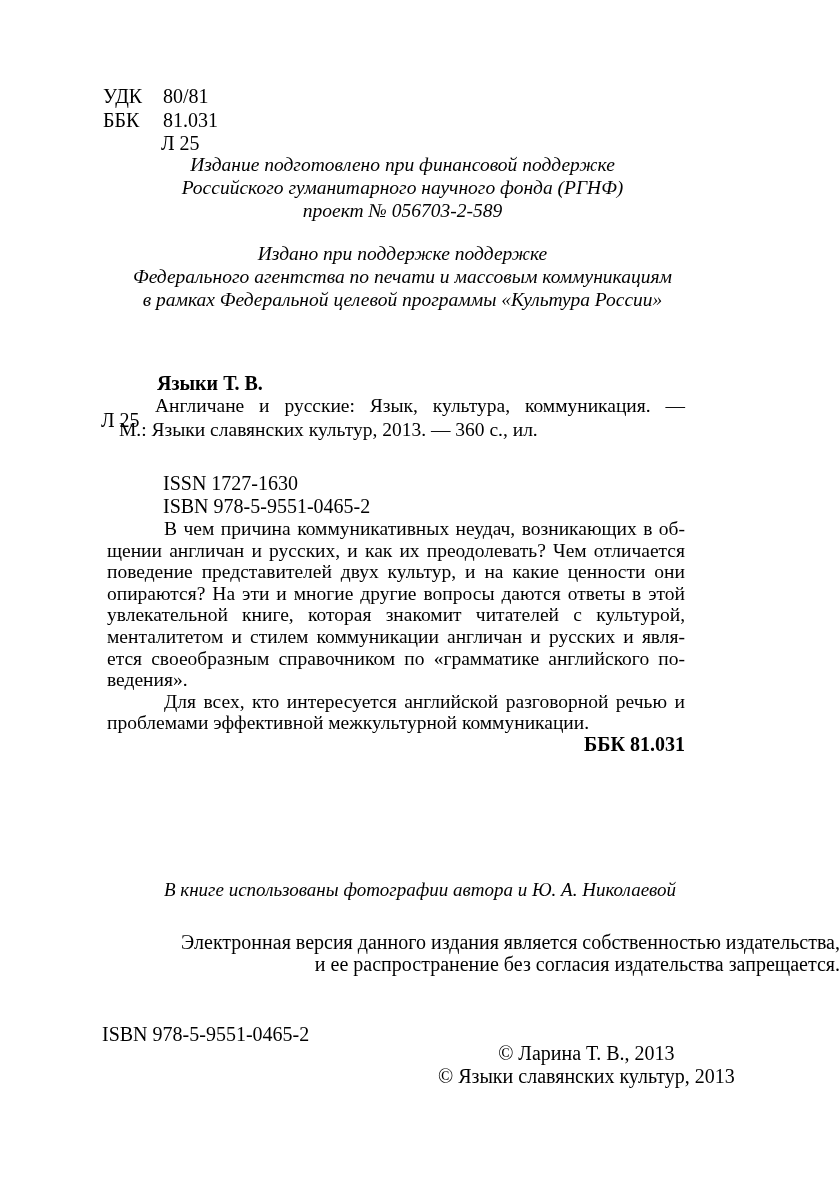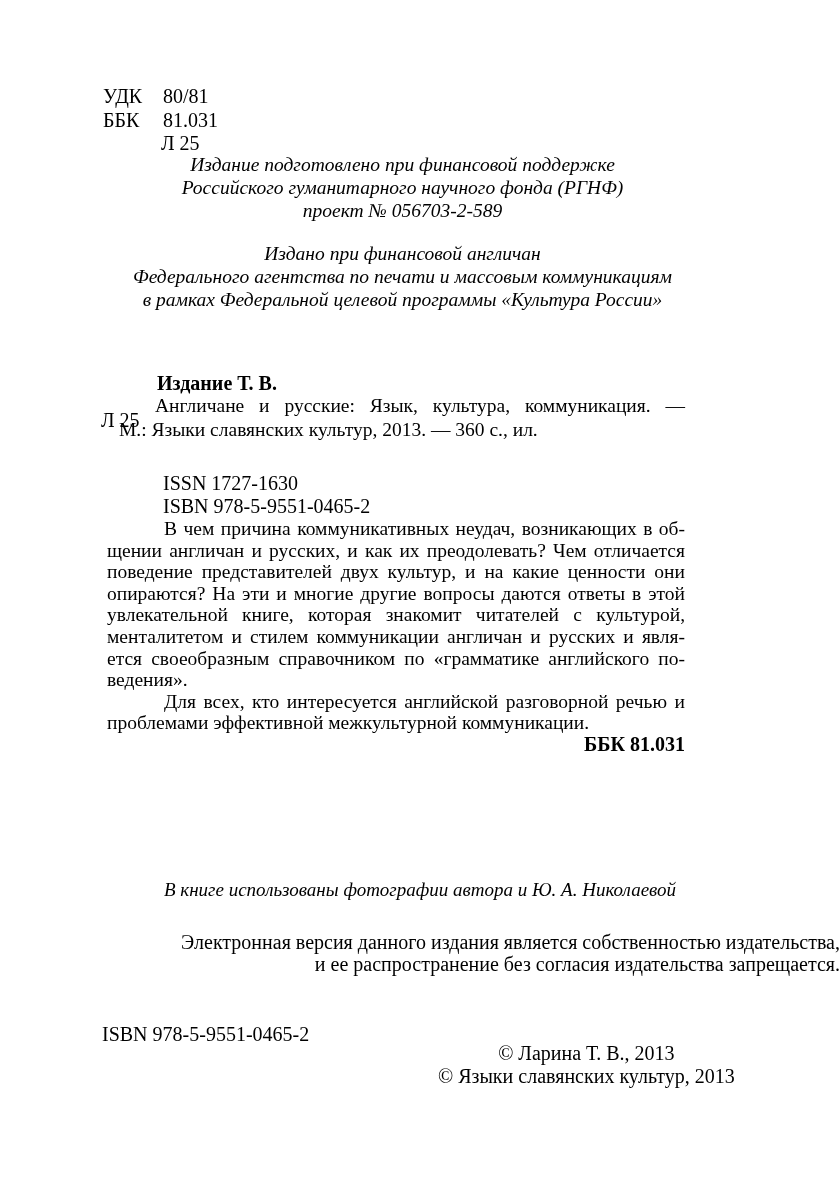--- a/index.html
+++ b/index.html
@@ -105,26 +105,26 @@
     </div>
   </div>
 
   <div class="abs funding funding-rgnf">
     <div>Издание подготовлено при финансовой поддержке</div>
     <div>Российского гуманитарного научного фонда (РГНФ)</div>
     <div>проект № 056703-2-589</div>
   </div>
 
   <div class="abs funding funding-fapmk">
-    <div>Издано при финансовой англичан</div>
+    <div>Издано при поддержке поддержке</div>
     <div>Федерального агентства по печати и массовым коммуникациям</div>
     <div>в рамках Федеральной целевой программы «Культура России»</div>
   </div>
 
-  <div class="abs author">Издание Т. В.</div>
+  <div class="abs author">Языки Т. В.</div>
 
   <div class="abs catalog-code">Л 25</div>
   <div class="abs citation">
     <div class="first">Англичане и русские: Язык, культура, коммуникация. —</div>
     <div>М.: Языки славянских культур, 2013. — 360 с., ил.</div>
   </div>
 
   <div class="abs identifiers">
     <div>ISSN 1727-1630</div>
     <div>ISBN 978-5-9551-0465-2</div>

